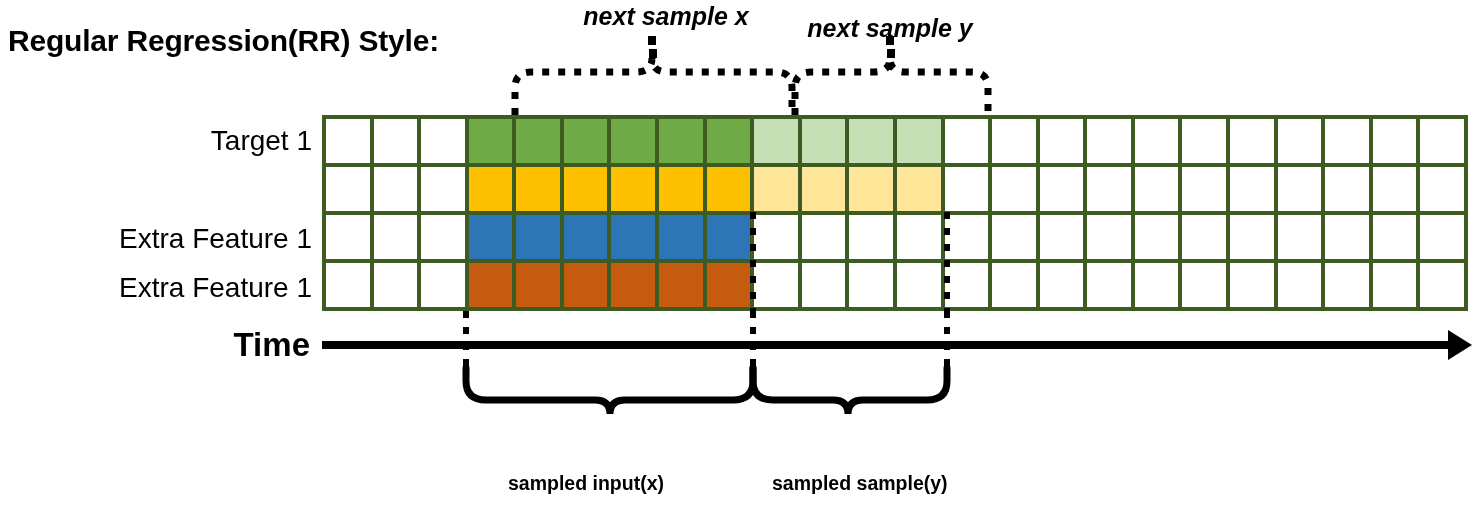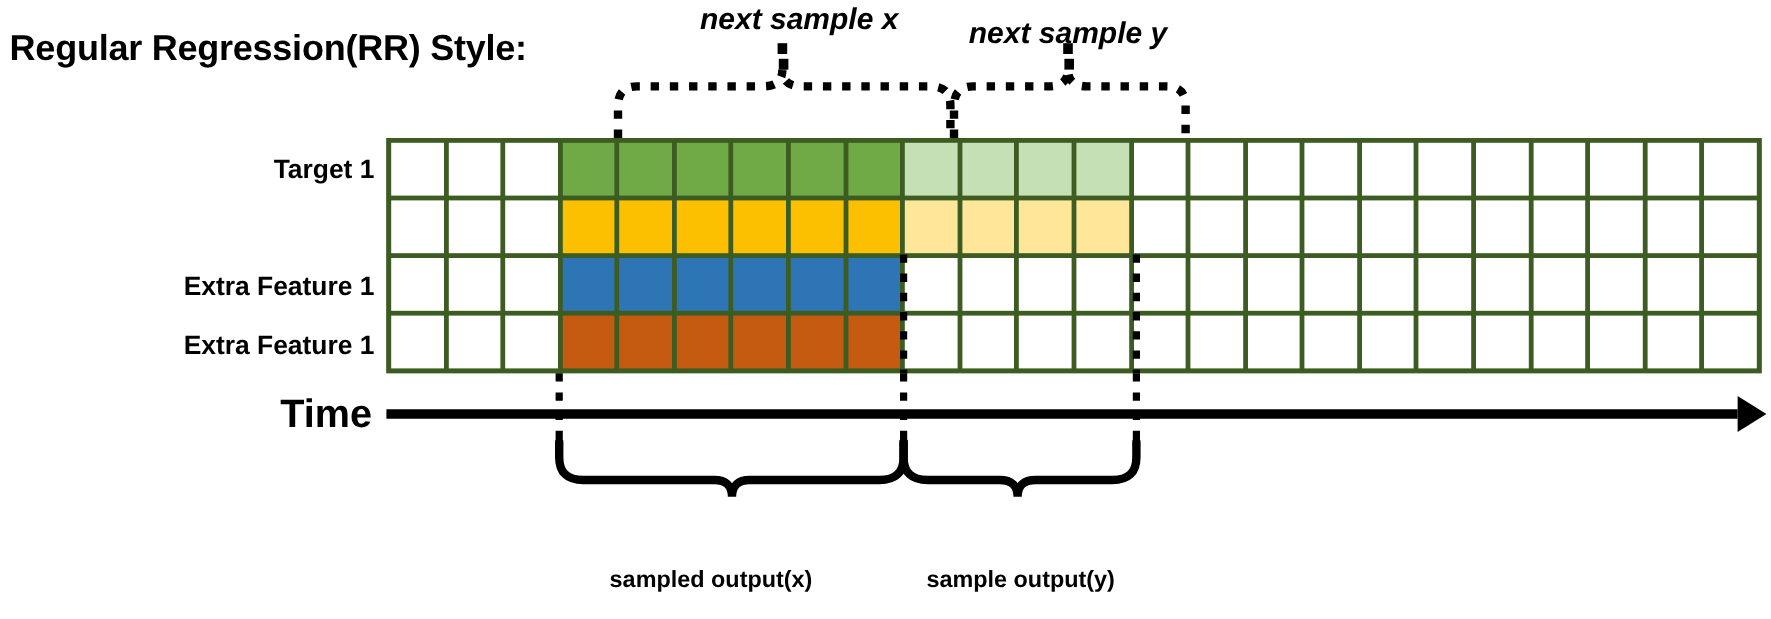--- a/index.html
+++ b/index.html
@@ -52,22 +52,22 @@
     height: 516px;
     pointer-events: none;
   }
 
   
   .row-label {
     position: absolute;
     right: 0;
     width: 300px;
     text-align: right;
-    font-size: 22px;
-    font-weight: 700;
+    font-size: 28px;
+    font-weight: 400;
     white-space: nowrap;
     line-height: 48px;
     height: 48px;
   }
   #rowlabels {
     left: 0px;
     top: 117px;
     width: 312px;
     height: 196px;
   }
@@ -244,26 +244,26 @@
         <div class="cell c-white"></div>
         <div class="cell c-white"></div>
         <div class="cell c-white"></div>
         <div class="cell c-white"></div>
       </div>
     </div>
 
   <div class="abs" id="time-label">Time</div>
 
   <div class="note" id="note-input">
-    <div>sampled output(x)</div>
+    <div>sampled input(x)</div>
     
     
   </div>
   <div class="note" id="note-output">
-    <div>sample output(y)</div>
+    <div>sampled sample(y)</div>
     
     
   </div>
 
   <svg class="abs" id="overlay" viewBox="0 0 1476 516">
 
     <g fill="none" stroke="#000000" stroke-width="7" stroke-linecap="butt" stroke-dasharray="7 9">
       <path d="M 515,115 L 515,88 Q 515,72 531,72 L 636,72 Q 652,72 652,58 Q 652,72 668,72 L 776,72 Q 792,72 792,88 L 792,115"></path>
     </g>
 

